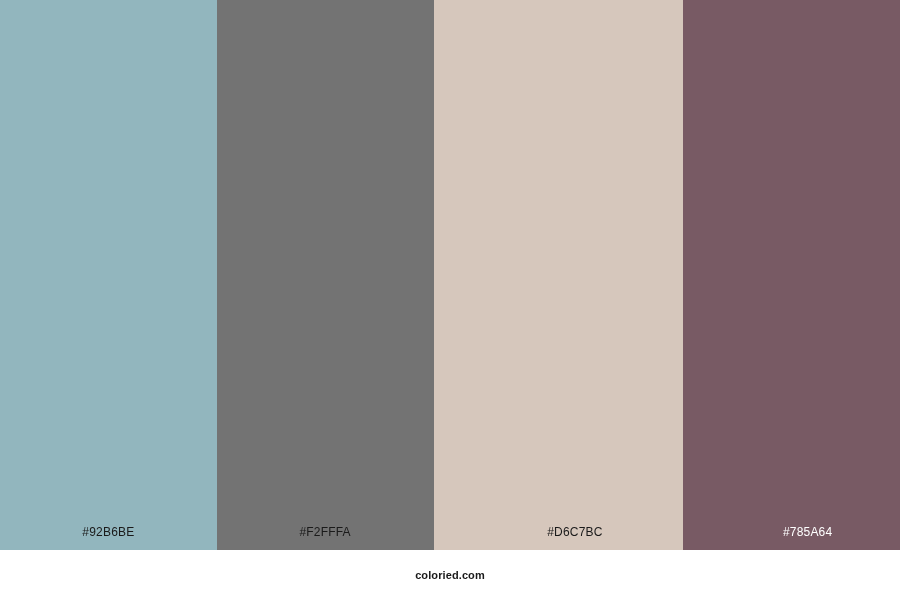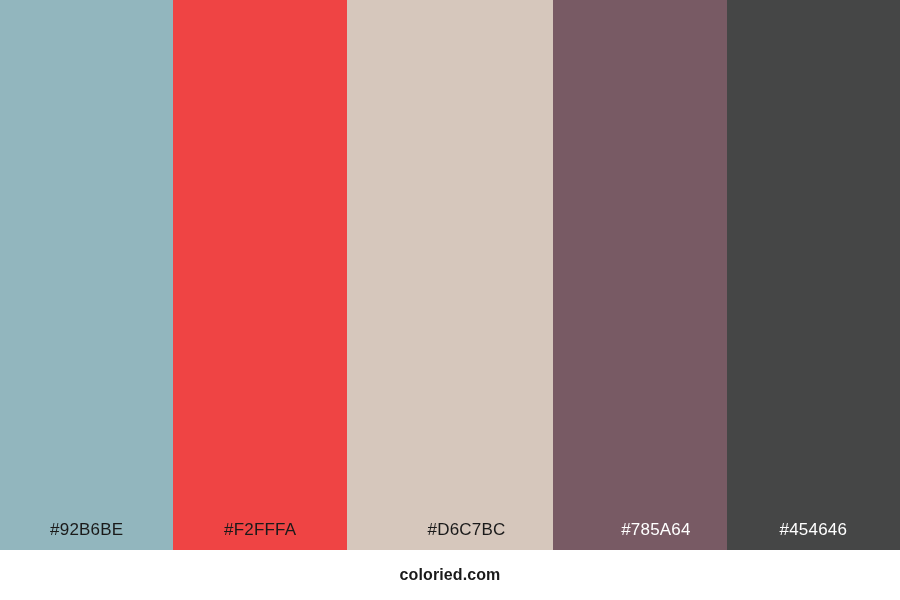--- a/index.html
+++ b/index.html
@@ -37,74 +37,71 @@
     position: relative;
     display: flex;
     align-items: flex-end;
     justify-content: center;
   }
 
   .swatch-label {
     display: block;
     width: 100%;
     text-align: center;
-    font-size: 17px;
+    font-size: 12px;
     font-weight: 400;
     letter-spacing: 0.2px;
     line-height: 1;
     padding-bottom: 12px;
     user-select: none;
   }
 
   .footer {
     position: absolute;
     left: 0;
     top: 550px;
     width: 900px;
     height: 50px;
     display: flex;
     align-items: center;
     justify-content: center;
     background: #ffffff;
   }
 
   .footer-text {
-    font-size: 16px;
+    font-size: 11px;
     font-weight: 700;
     color: #1a1a1a;
     letter-spacing: 0.1px;
     line-height: 1;
   }
 </style>
 </head>
 <body style="background: rgb(255, 255, 255);">
 
 <div class="palette-page">
 
   <div class="swatch-strip" style="height: 550px;">
 
     <div class="swatch" style="height: 550px; background: rgb(146, 182, 190);">
       <span class="swatch-label" style="color: rgb(26, 26, 26);">#92B6BE</span>
     </div>
 
-    <div class="swatch" style="height: 550px; background: #ef4444; justify-content: flex-end;">
+    <div class="swatch" style="height: 550px; background: #737373; justify-content: flex-end;">
       <span class="swatch-label" style="color: rgb(26, 26, 26);">#F2FFFA</span>
     </div>
 
     <div class="swatch" style="height: 550px; background: rgb(214, 199, 188); padding-left: 33px;">
       <span class="swatch-label" style="color: rgb(26, 26, 26);">#D6C7BC</span>
     </div>
 
     <div class="swatch" style="height: 550px; background: rgb(120, 90, 100);">
       <span class="swatch-label" style="color: rgb(255, 255, 255); margin-left: 32px;">#785A64</span>
     </div>
 
-    <div class="swatch" style="height: 550px; background: rgb(69, 70, 70);">
-      <span class="swatch-label" style="color: rgb(255, 255, 255);">#454646</span>
-    </div>
 
   </div>
 
   <div class="footer" style="top: 550px; height: 50px;">
     <span class="footer-text" style="color: rgb(26, 26, 26);">coloried.com</span>
   </div>
 
 </div>
 
 </body></html>

